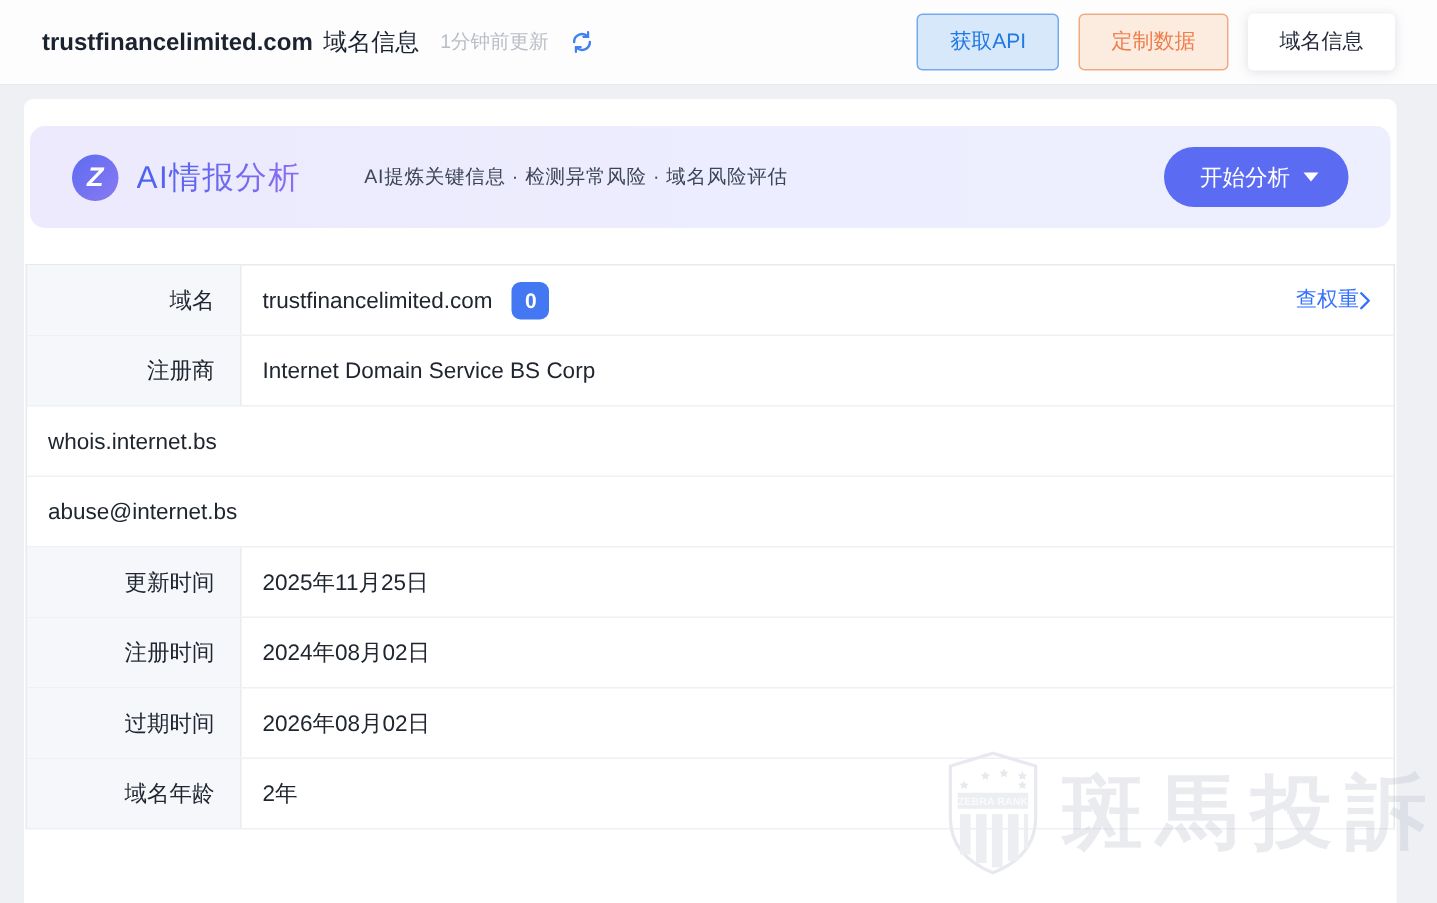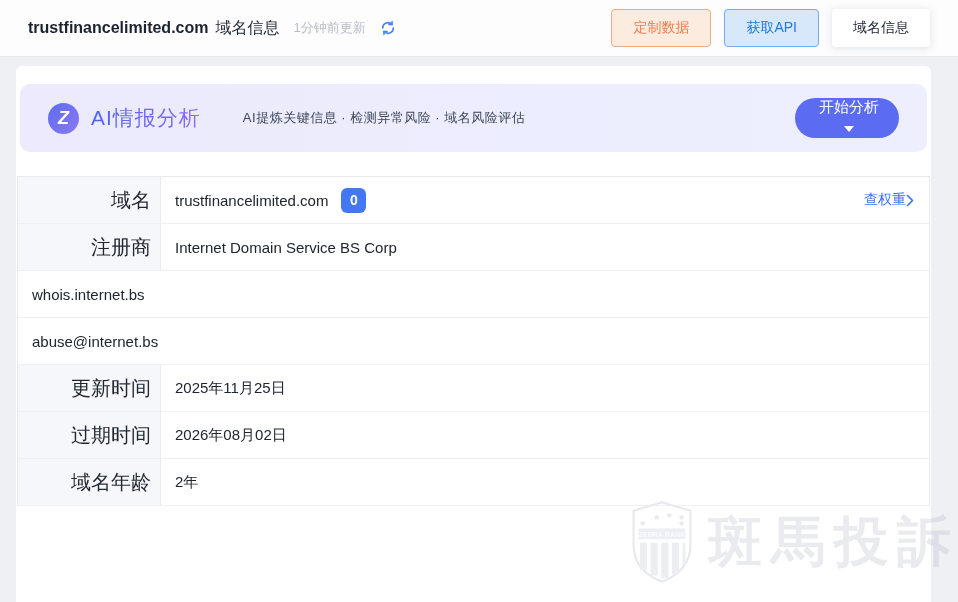--- a/index.html
+++ b/index.html
@@ -49,35 +49,35 @@
   }
   .ai-title {
     margin-left:12px; font-size:21px; font-weight:400; letter-spacing:1px;
     background:linear-gradient(90deg,#4a63f0,#8f6cf0);
     -webkit-background-clip:text; background-clip:text; color:transparent;
   }
   .ai-features { margin-left:42px; font-size:13px; color:#3c4557; letter-spacing:.5px; }
   .ai-start {
     margin-left:auto; height:40px; padding:0 20px 0 24px; border:none; cursor:pointer;
     border-radius:20px; background:#5b6cf3; color:#fff; font-size:15px;
-    display:flex; align-items:center; gap:9px; font-family:inherit;flex-direction:column;
+    display:flex; align-items:center; gap:9px; font-family:inherit;
   }
   .caret-down { width:0; height:0; border-left:5px solid transparent;
     border-right:5px solid transparent; border-top:6px solid #ffffff; }
 
   
   .info-table {
     position:absolute; left:1px; top:110px; width:913px;
     border:1px solid #e8eaee; border-bottom:none; background:#fff;
   }
   .row { display:flex; height:47px; border-bottom:1px solid #eef0f3; }
   .cell-label {
     width:143px; flex:0 0 auto; background:#f6f7fa; border-right:1px solid #e9ebef;
     display:flex; align-items:center; justify-content:flex-end;
-    padding-right:9px; font-size:20px; color:#1f2630;
+    padding-right:17px; font-size:15px; color:#1f2630;
   }
   .cell-value {
     flex:1; display:flex; align-items:center; padding-left:14px;
     font-size:15px; color:#20262f; min-width:0;
   }
   .weight-badge {
     margin-left:13px; min-width:25px; height:25px; padding:0 4px;
     background:#4378f2; border-radius:6px; color:#fff; font-size:14px; font-weight:700;
     display:flex; align-items:center; justify-content:center; cursor:pointer;
   }
@@ -103,22 +103,22 @@
   <span class="updated">1分钟前更新</span>
   <span class="refresh">
     <svg viewBox="0 0 24 24" width="18" height="18" fill="none" stroke="#3f82f0" stroke-width="2.2" stroke-linecap="round">
       <path d="M5 12a7 7 0 0 1 12.2-4.7"></path>
       <path d="M19 12a7 7 0 0 1-12.2 4.7"></path>
       <path d="M17.4 3.2v4.2h-4.2" stroke-width="2"></path>
       <path d="M6.6 20.8v-4.2h4.2" stroke-width="2"></path>
     </svg>
   </span>
   <div class="actions">
+    <button class="btn btn-api">获取API</button>
     <button class="btn btn-custom">定制数据</button>
-    <button class="btn btn-api">获取API</button>
     <button class="btn btn-buy">域名信息</button>
   </div>
 </div>
 
 <div class="card">
 
   <div class="ai-banner">
     <span class="ai-logo">Z</span>
     <span class="ai-title">AI情报分析</span>
     <span class="ai-features">AI提炼关键信息 · 检测异常风险 · 域名风险评估</span>
@@ -167,20 +167,27 @@
     </div>
 
     <div class="row">
       <div class="cell-label">更新时间</div>
       <div class="cell-value">
         <span>2025年11月25日</span>
 
       </div>
     </div>
 
+    <div class="row">
+      <div class="cell-label">注册时间</div>
+      <div class="cell-value">
+        <span>2024年08月02日</span>
+
+      </div>
+    </div>
 
     <div class="row">
       <div class="cell-label">过期时间</div>
       <div class="cell-value">
         <span>2026年08月02日</span>
 
       </div>
     </div>
 
     <div class="row">

